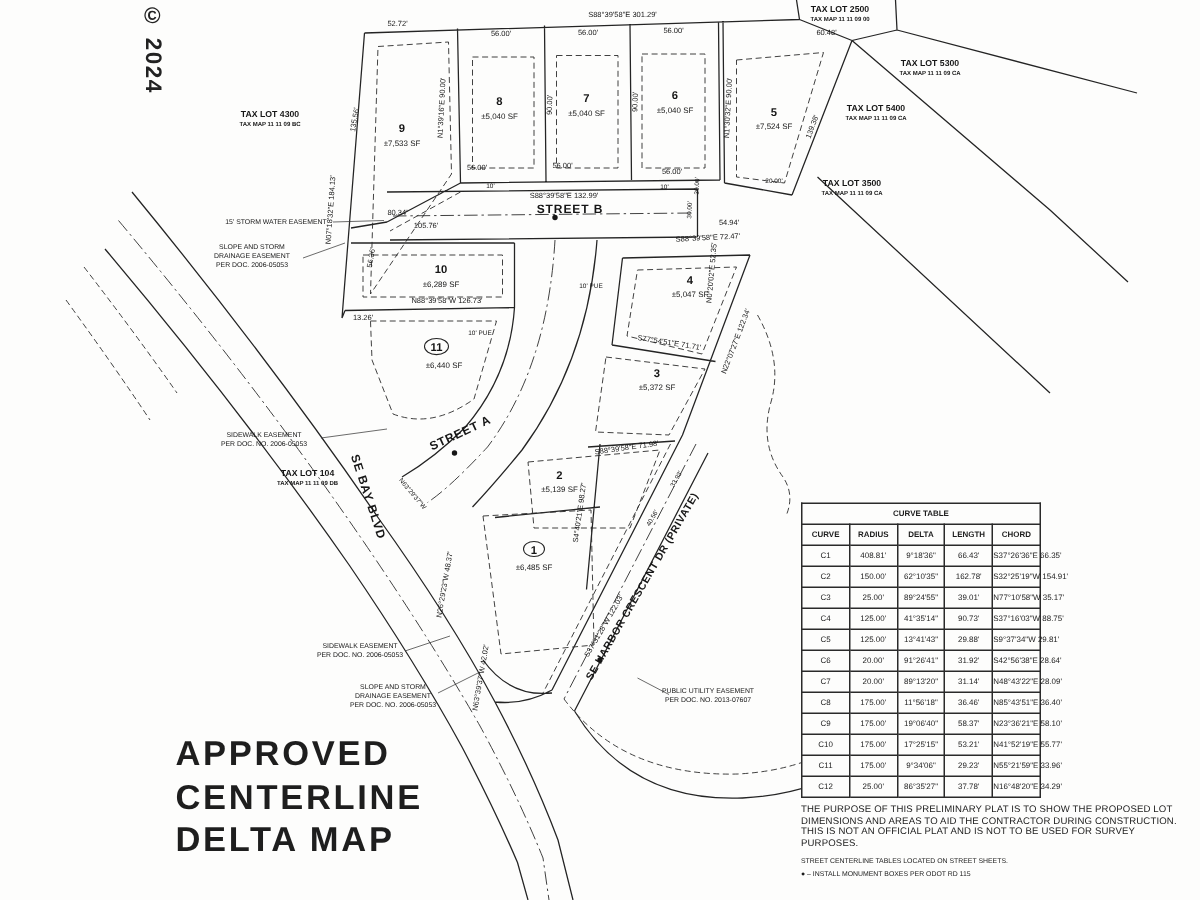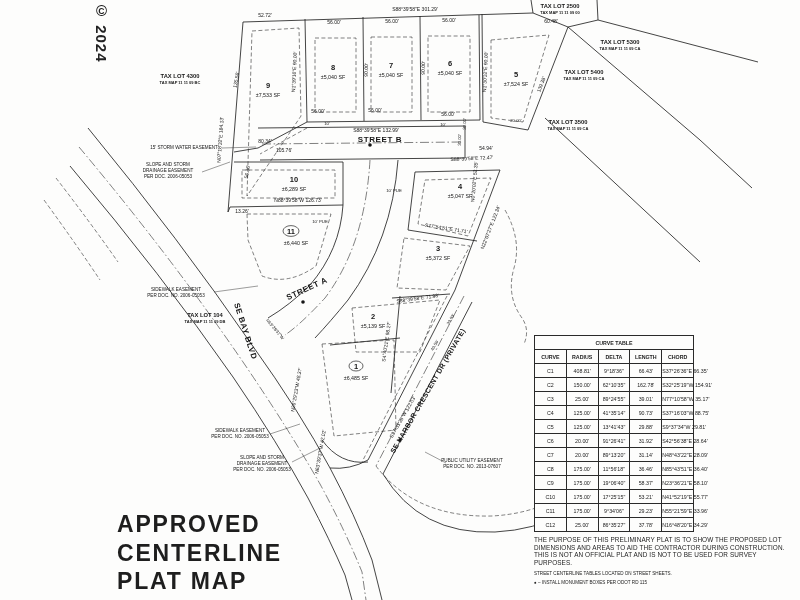--- a/index.html
+++ b/index.html
@@ -15,21 +15,21 @@
   .dim4{font-size:4.3px;text-anchor:middle;}
   .ln  {font-size:7.5px;font-weight:bold;text-anchor:middle;}
   .la  {font-size:5.3px;text-anchor:middle;}
   .tl  {font-size:5.8px;font-weight:bold;text-anchor:middle;}
   .tm  {font-size:4px;font-weight:bold;text-anchor:middle;}
   .st  {font-size:8px;font-weight:bold;letter-spacing:.6px;text-anchor:middle;}
   .st2 {font-size:7px;font-weight:bold;letter-spacing:.4px;text-anchor:middle;}
   .ez  {font-size:4.6px;text-anchor:middle;}
   #watermark{position:absolute;left:93px;top:2px;writing-mode:vertical-rl;
     font-size:15px;font-weight:bold;letter-spacing:1px;color:#222;}
-  #title-block{position:absolute;left:117px;top:510px;font-size:23px;font-weight:bold;
+  #title-block{position:absolute;left:117px;top:488px;font-size:23px;font-weight:bold;
     letter-spacing:1.8px;line-height:28.5px;color:#1e1e1e;}
   #curve-table{position:absolute;left:534px;top:335px;width:160px;border-collapse:collapse;
     table-layout:fixed;font-size:5.3px;text-align:center;background:#fdfdfc;}
   #curve-table th,#curve-table td{border:.7px solid #2a2a2a;padding:0;height:13px;
     white-space:nowrap;font-weight:normal;}
   #curve-table .hd{font-weight:bold;}
   #notes{position:absolute;left:534px;top:536px;width:256px;}
   #purpose-note{font-size:6.4px;line-height:7.5px;letter-spacing:.1px;}
   #centerline-note{font-size:4.6px;margin-top:5px;}
   #monument-legend{font-size:4.6px;margin-top:4px;}
@@ -203,21 +203,21 @@
       <text class="ez" x="472" y="462">PUBLIC UTILITY EASEMENT</text>
       <text class="ez" x="472" y="468">PER DOC. NO. 2013-07607</text>
     </g>
   </svg>
 
   <div id="watermark">© 2024</div>
 
   <div id="title-block">
     <div>APPROVED</div>
     <div>CENTERLINE</div>
-    <div>PLAT MAP</div>
+    <div>DELTA MAP</div>
   </div>
 
   <table id="curve-table">
     <tbody>
         <tr>
           <th class="hd" colspan="5">CURVE TABLE</th>
         </tr>
     <tr>
       <th class="hd" style="width:24px">CURVE</th>
       <th class="hd" style="width:29px">RADIUS</th>

